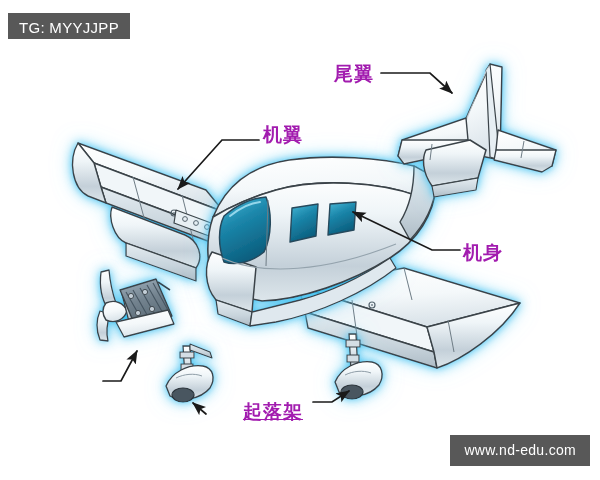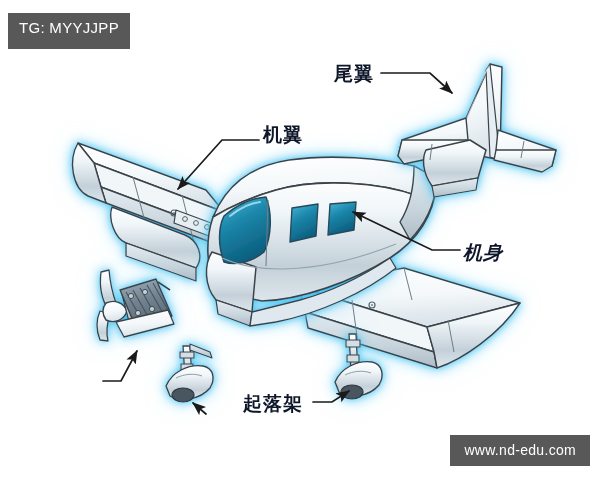--- a/index.html
+++ b/index.html
@@ -22,21 +22,21 @@
     background: #585858;
     color: #ffffff;
     font-size: 15px;
     line-height: 1;
     letter-spacing: 0.3px;
     white-space: nowrap;
   }
   #tg-badge {
     left: 8px;
     top: 13px;
-    padding: 7px 11px 14px 11px;
+    padding: 7px 11px 4px 11px;
   }
   #watermark {
     right: 10px;
     bottom: 14px;
     padding: 8px 14px 9px 14px;
     font-size: 14px;
     margin-top: 48px;
   }
 
   
@@ -46,29 +46,29 @@
     width: 600px;
     height: 480px;
   }
 
   
   .callout {
     position: absolute;
     font-family: "DejaVu Sans", "Liberation Sans", sans-serif;
     font-weight: bold;
     font-size: 19px;
-    color: #0f172a;
+    color: #a21caf;
     white-space: nowrap;
     letter-spacing: 1px;
   }
   #label-tail      { left: 334px; top: 61px; }
   #label-wing      { left: 263px; top: 122px; }
-  #label-fuselage  { left: 463px; top: 240px; font-style: italic; }
+  #label-fuselage  { left: 463px; top: 240px; }
   #label-engine    { left: 33px;  top: 369px; }
-  #label-gear      { left: 243px; top: 391px; }
+  #label-gear      { left: 243px; top: 399px; text-decoration: underline; }
 </style>
 </head>
 <body>
 
 <div id="stage">
 
   <svg id="diagram" viewBox="0 0 600 480">
     <defs>
 
       <filter id="glow" x="-60%" y="-60%" width="220%" height="220%">

